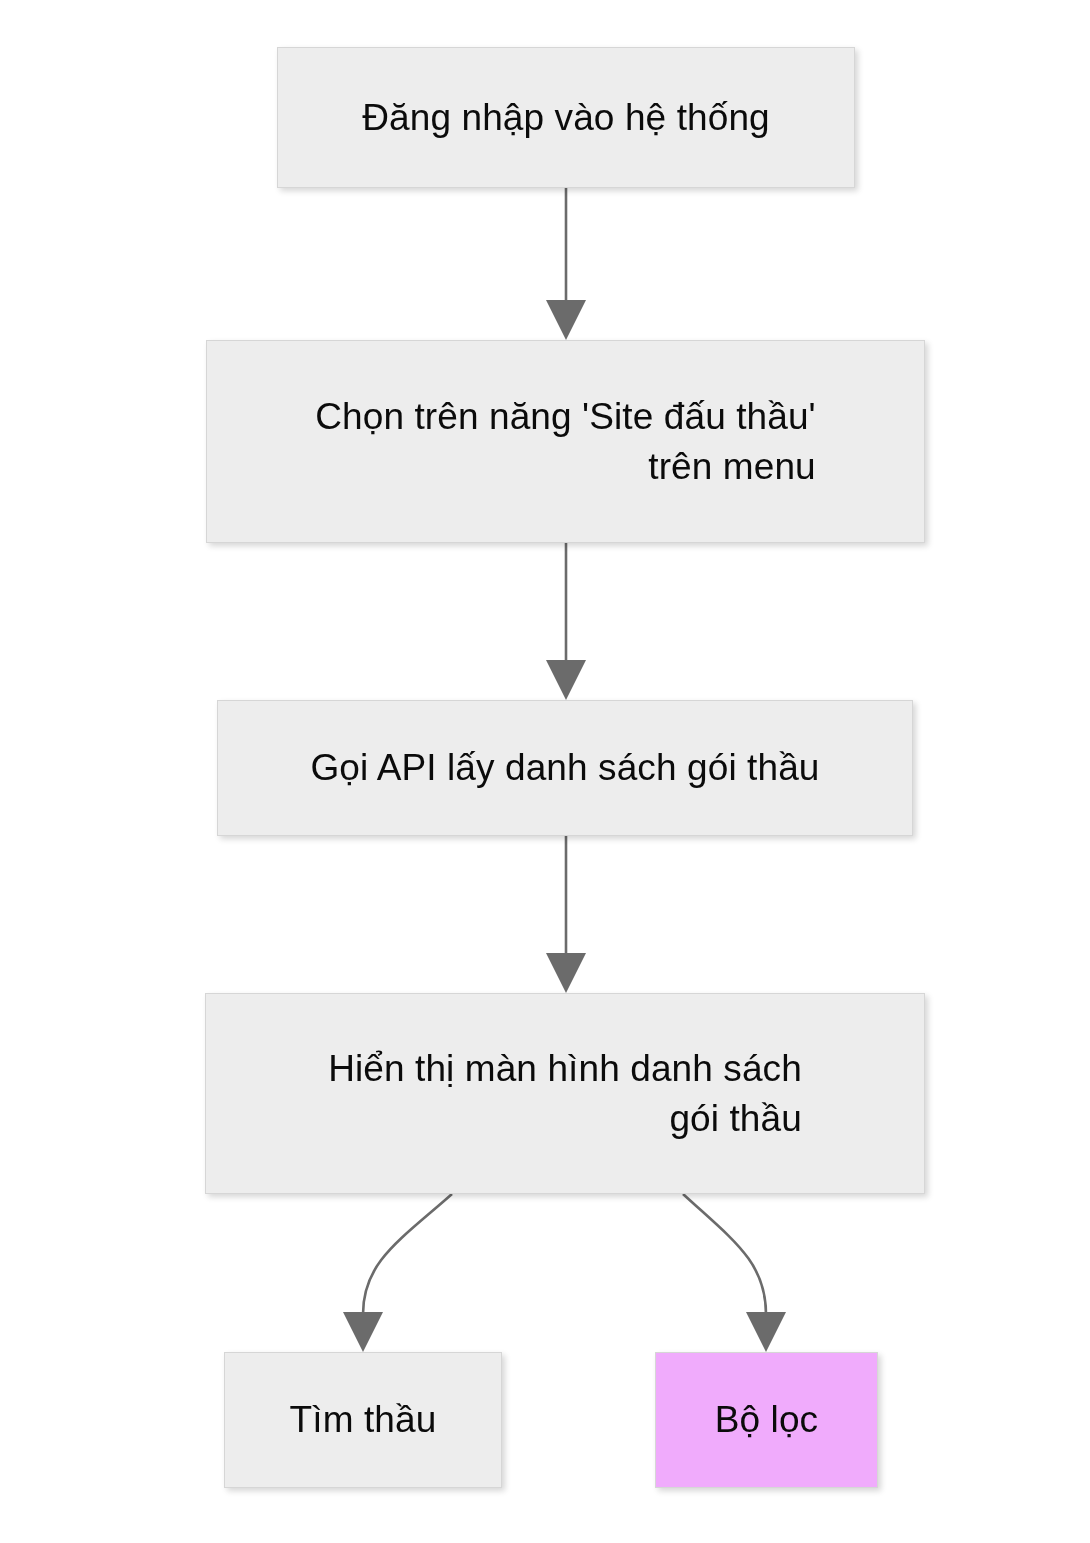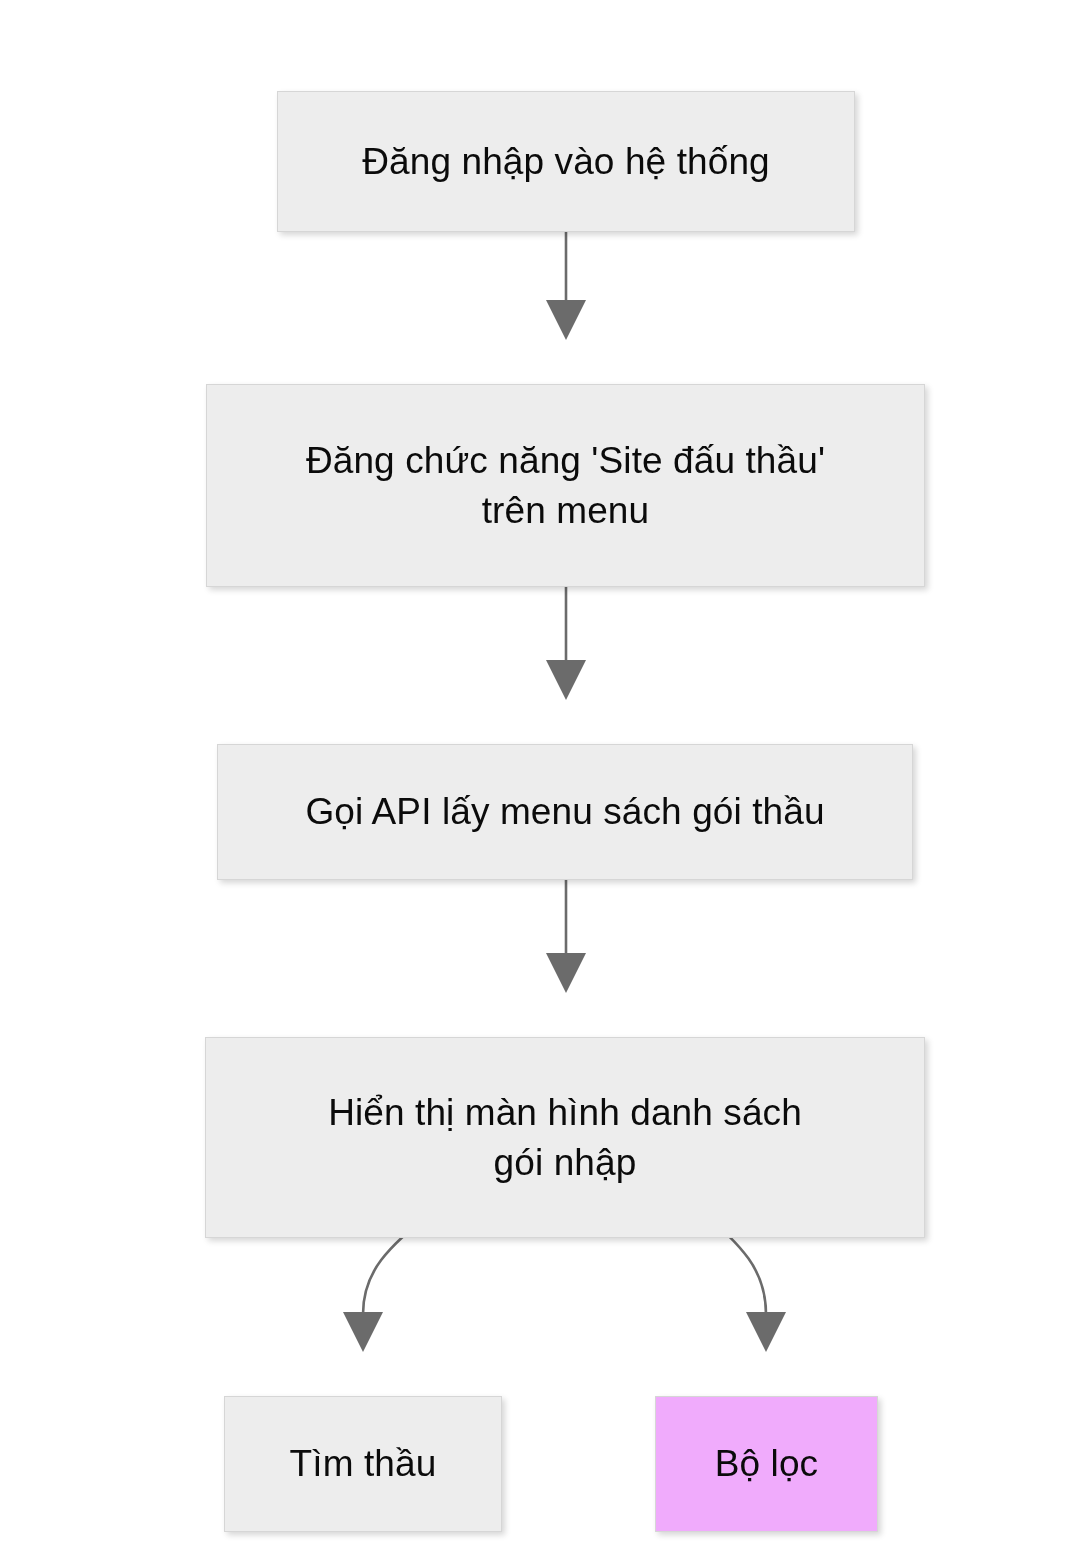--- a/index.html
+++ b/index.html
@@ -29,22 +29,21 @@
   }
   .node {
     position: absolute;
     box-sizing: border-box;
     background: #ededed;
     border: 1px solid #d6d6d6;
     box-shadow: 3px 3px 6px rgba(0, 0, 0, 0.16);
     display: flex;
     align-items: center;
     justify-content: center;
-    text-align: center;
-    margin-top: 44px;
+    text-align: right;
   }
   .node-label {
     color: #0b0b0b;
     font-family: "Liberation Sans", sans-serif;
     font-size: 37px;
     line-height: 1.34;
     font-weight: 400;
     letter-spacing: 0.1px;
     white-space: pre-line;
     padding: 0 12px;
@@ -87,29 +86,29 @@
           <polygon class="edge-head" points="766,1352 746,1312 786,1312" fill="#6b6b6b"></polygon>
         </g>
       </g>
   </svg>
 
   <div id="nodes-group">
       <div class="node" style="left: 277px; top: 47px; width: 578px; height: 141px; background: rgb(237, 237, 237); border-color: rgb(214, 214, 214);">
         <span class="node-label" style="font-size: 37px; color: rgb(11, 11, 11);">Đăng nhập vào hệ thống</span>
       </div>
       <div class="node" style="left: 206px; top: 340px; width: 719px; height: 203px; background: rgb(237, 237, 237); border-color: rgb(214, 214, 214);">
-        <span class="node-label" style="font-size: 37px; color: rgb(11, 11, 11);">Đăng chức năng 'Site đấu thầu'
+        <span class="node-label" style="font-size: 37px; color: rgb(11, 11, 11);">Chọn trên năng 'Site đấu thầu'
 trên menu</span>
       </div>
       <div class="node" style="left: 217px; top: 700px; width: 696px; height: 136px; background: rgb(237, 237, 237); border-color: rgb(214, 214, 214);">
-        <span class="node-label" style="font-size: 37px; color: rgb(11, 11, 11);">Gọi API lấy menu sách gói thầu</span>
+        <span class="node-label" style="font-size: 37px; color: rgb(11, 11, 11);">Gọi API lấy danh sách gói thầu</span>
       </div>
       <div class="node" style="left: 205px; top: 993px; width: 720px; height: 201px; background: rgb(237, 237, 237); border-color: rgb(214, 214, 214);">
         <span class="node-label" style="font-size: 37px; color: rgb(11, 11, 11);">Hiển thị màn hình danh sách
-gói nhập</span>
+gói thầu</span>
       </div>
       <div class="node" style="left: 224px; top: 1352px; width: 278px; height: 136px; background: rgb(237, 237, 237); border-color: rgb(214, 214, 214);">
         <span class="node-label" style="font-size: 37px; color: rgb(11, 11, 11);">Tìm thầu</span>
       </div>
       <div class="node" style="left: 655px; top: 1352px; width: 223px; height: 136px; background: #f0abfc; border-color: rgb(214, 214, 214);">
         <span class="node-label" style="font-size: 37px; color: rgb(11, 11, 11);">Bộ lọc</span>
       </div>
     </div>
 
 </div>

